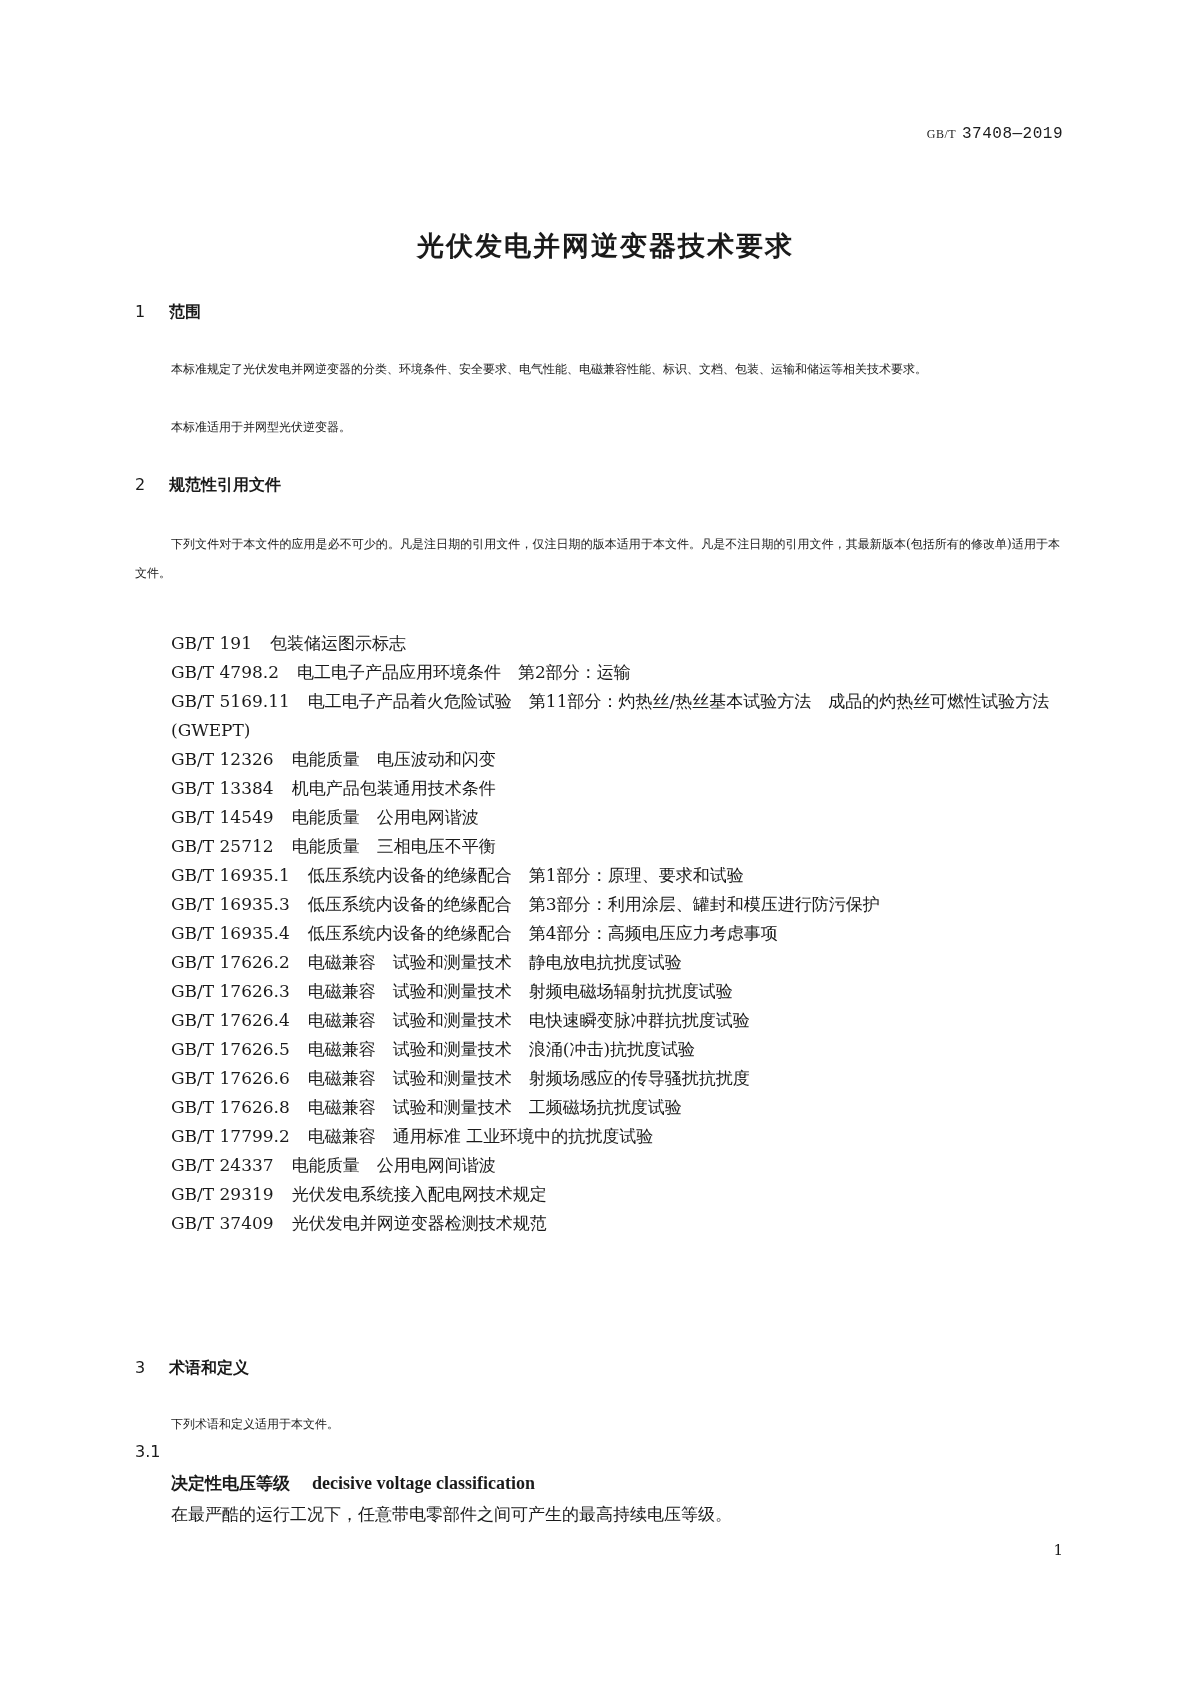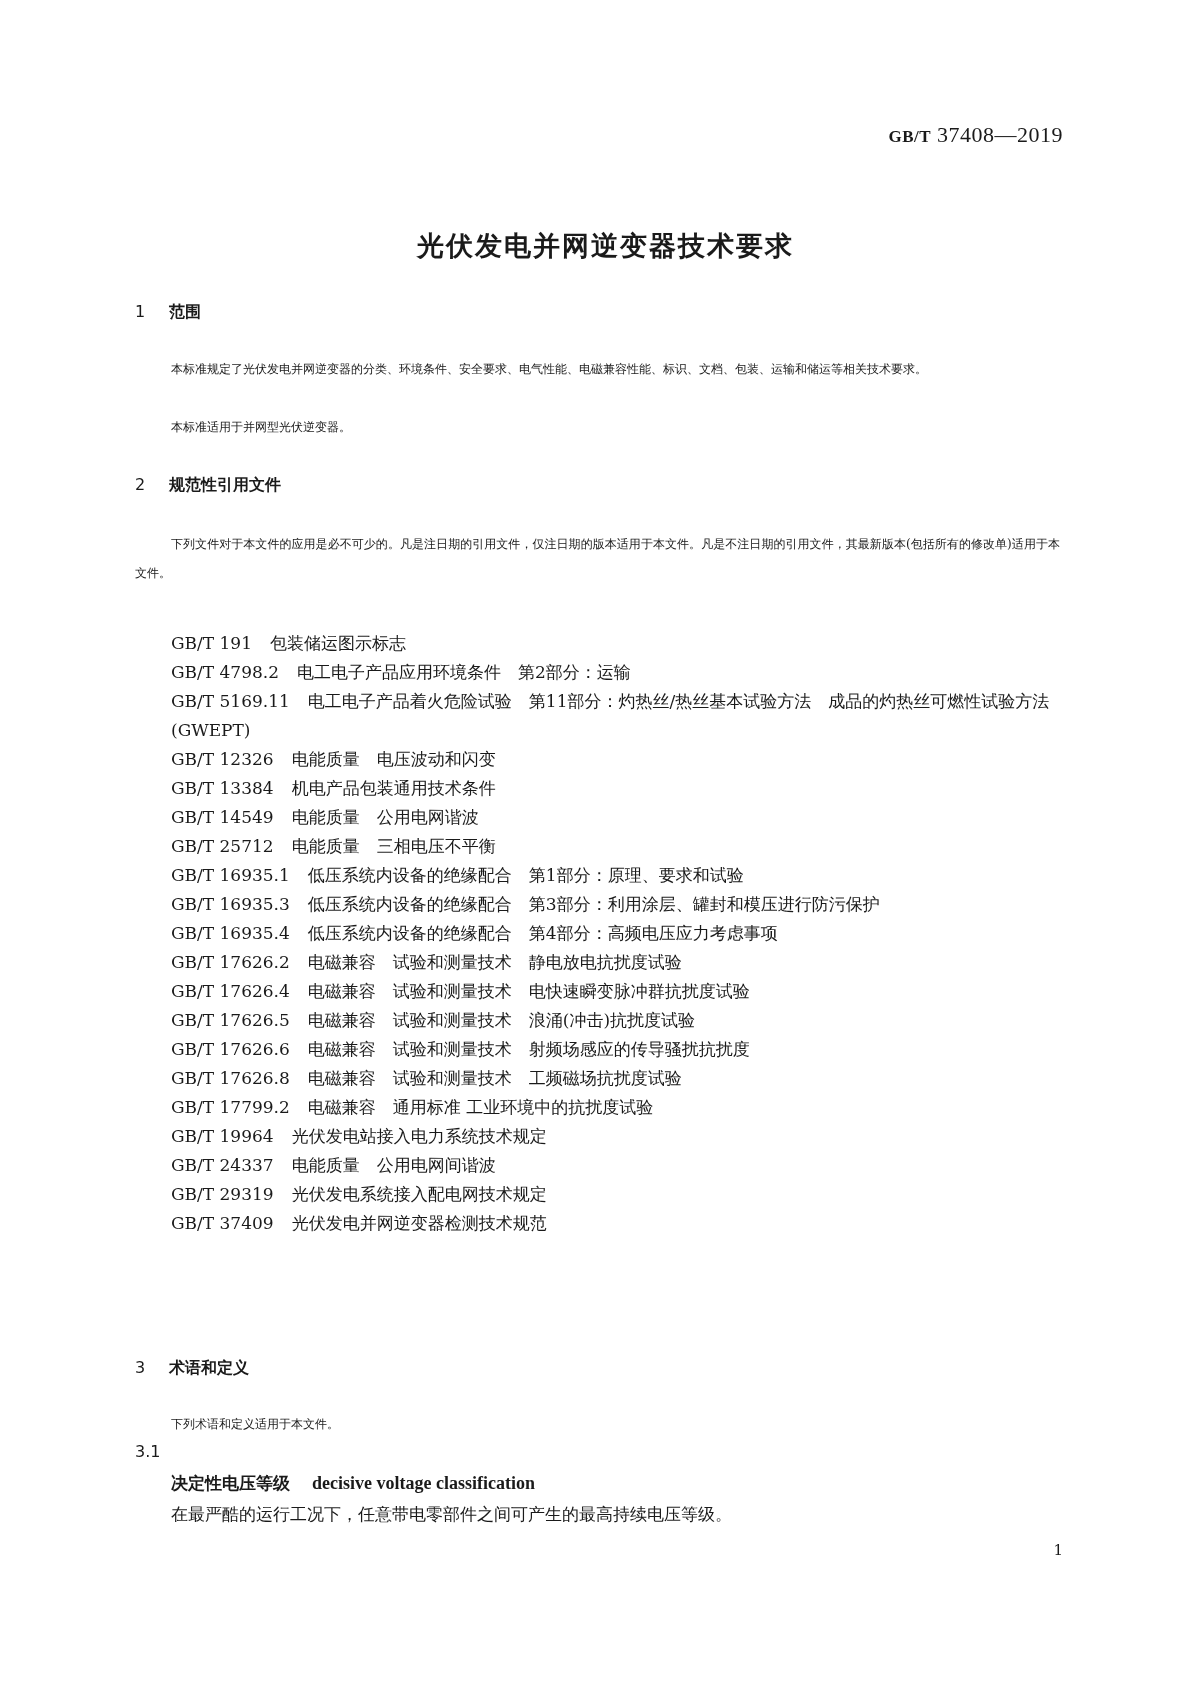--- a/index.html
+++ b/index.html
@@ -5,22 +5,22 @@
     html, body { margin: 0; padding: 0; background: #ffffff; }
     body {
       width: 1191px; height: 1684px; position: relative; overflow: hidden;
       font-family: "DejaVu Serif", "Liberation Serif", serif;
       color: #1a1a1a;
     }
     .std-no {
       position: absolute; right: 128px; top: 122px;
       font-size: 17px; letter-spacing: 0.5px;
     }
-    .std-no .gbt { font-weight: bold; font-family: "Liberation Serif", serif; font-size: 17px; }
-    .std-no .num { font-family: Liberation Serif, serif; font-size: 22px; }
+    .std-no .gbt { font-weight: normal; font-family: "Liberation Serif", serif; font-size: 12px; }
+    .std-no .num { font-family: Liberation Mono, monospace; font-size: 16px; }
     .title {
       position: absolute; left: 0; right: 0; top: 228px;
       text-align: center;
       font-family: "DejaVu Sans", sans-serif;
       font-size: 27px; letter-spacing: 2px; font-weight: bold; padding-left: 20px;
     }
     .heading {
       position: absolute; left: 135px;
       font-family: "DejaVu Sans", sans-serif;
       font-size: 16px; font-weight: bold;
@@ -74,26 +74,26 @@
   <div class="ref"><span class="code">GB/T 4798.2</span><span>电工电子产品应用环境条件　第2部分：运输</span></div>
   <div class="ref wrap" style="line-height:29px;"><span class="code">GB/T 5169.11</span><span>电工电子产品着火危险试验　第11部分：灼热丝/热丝基本试验方法　成品的灼热丝可燃性试验方法(GWEPT)</span></div>
   <div class="ref"><span class="code">GB/T 12326</span><span>电能质量　电压波动和闪变</span></div>
   <div class="ref"><span class="code">GB/T 13384</span><span>机电产品包装通用技术条件</span></div>
   <div class="ref"><span class="code">GB/T 14549</span><span>电能质量　公用电网谐波</span></div>
   <div class="ref"><span class="code">GB/T 25712</span><span>电能质量　三相电压不平衡</span></div>
   <div class="ref"><span class="code">GB/T 16935.1</span><span>低压系统内设备的绝缘配合　第1部分：原理、要求和试验</span></div>
   <div class="ref"><span class="code">GB/T 16935.3</span><span>低压系统内设备的绝缘配合　第3部分：利用涂层、罐封和模压进行防污保护</span></div>
   <div class="ref"><span class="code">GB/T 16935.4</span><span>低压系统内设备的绝缘配合　第4部分：高频电压应力考虑事项</span></div>
   <div class="ref"><span class="code">GB/T 17626.2</span><span>电磁兼容　试验和测量技术　静电放电抗扰度试验</span></div>
+  <div class="ref"><span class="code">GB/T 17626.3</span><span>电磁兼容　试验和测量技术　射频电磁场辐射抗扰度试验</span></div>
   <div class="ref"><span class="code">GB/T 17626.4</span><span>电磁兼容　试验和测量技术　电快速瞬变脉冲群抗扰度试验</span></div>
   <div class="ref"><span class="code">GB/T 17626.5</span><span>电磁兼容　试验和测量技术　浪涌(冲击)抗扰度试验</span></div>
   <div class="ref"><span class="code">GB/T 17626.6</span><span>电磁兼容　试验和测量技术　射频场感应的传导骚扰抗扰度</span></div>
   <div class="ref"><span class="code">GB/T 17626.8</span><span>电磁兼容　试验和测量技术　工频磁场抗扰度试验</span></div>
   <div class="ref"><span class="code">GB/T 17799.2</span><span>电磁兼容　通用标准 工业环境中的抗扰度试验</span></div>
-  <div class="ref"><span class="code">GB/T 19964</span><span>光伏发电站接入电力系统技术规定</span></div>
   <div class="ref"><span class="code">GB/T 24337</span><span>电能质量　公用电网间谐波</span></div>
   <div class="ref"><span class="code">GB/T 29319</span><span>光伏发电系统接入配电网技术规定</span></div>
   <div class="ref"><span class="code">GB/T 37409</span><span>光伏发电并网逆变器检测技术规范</span></div>
 </div>
 
 <div class="heading" style="top:1358px;">
   <span class="hnum">3</span><span>术语和定义</span>
 </div>
 <div class="para" style="top:1410px;">下列术语和定义适用于本文件。</div>
 

